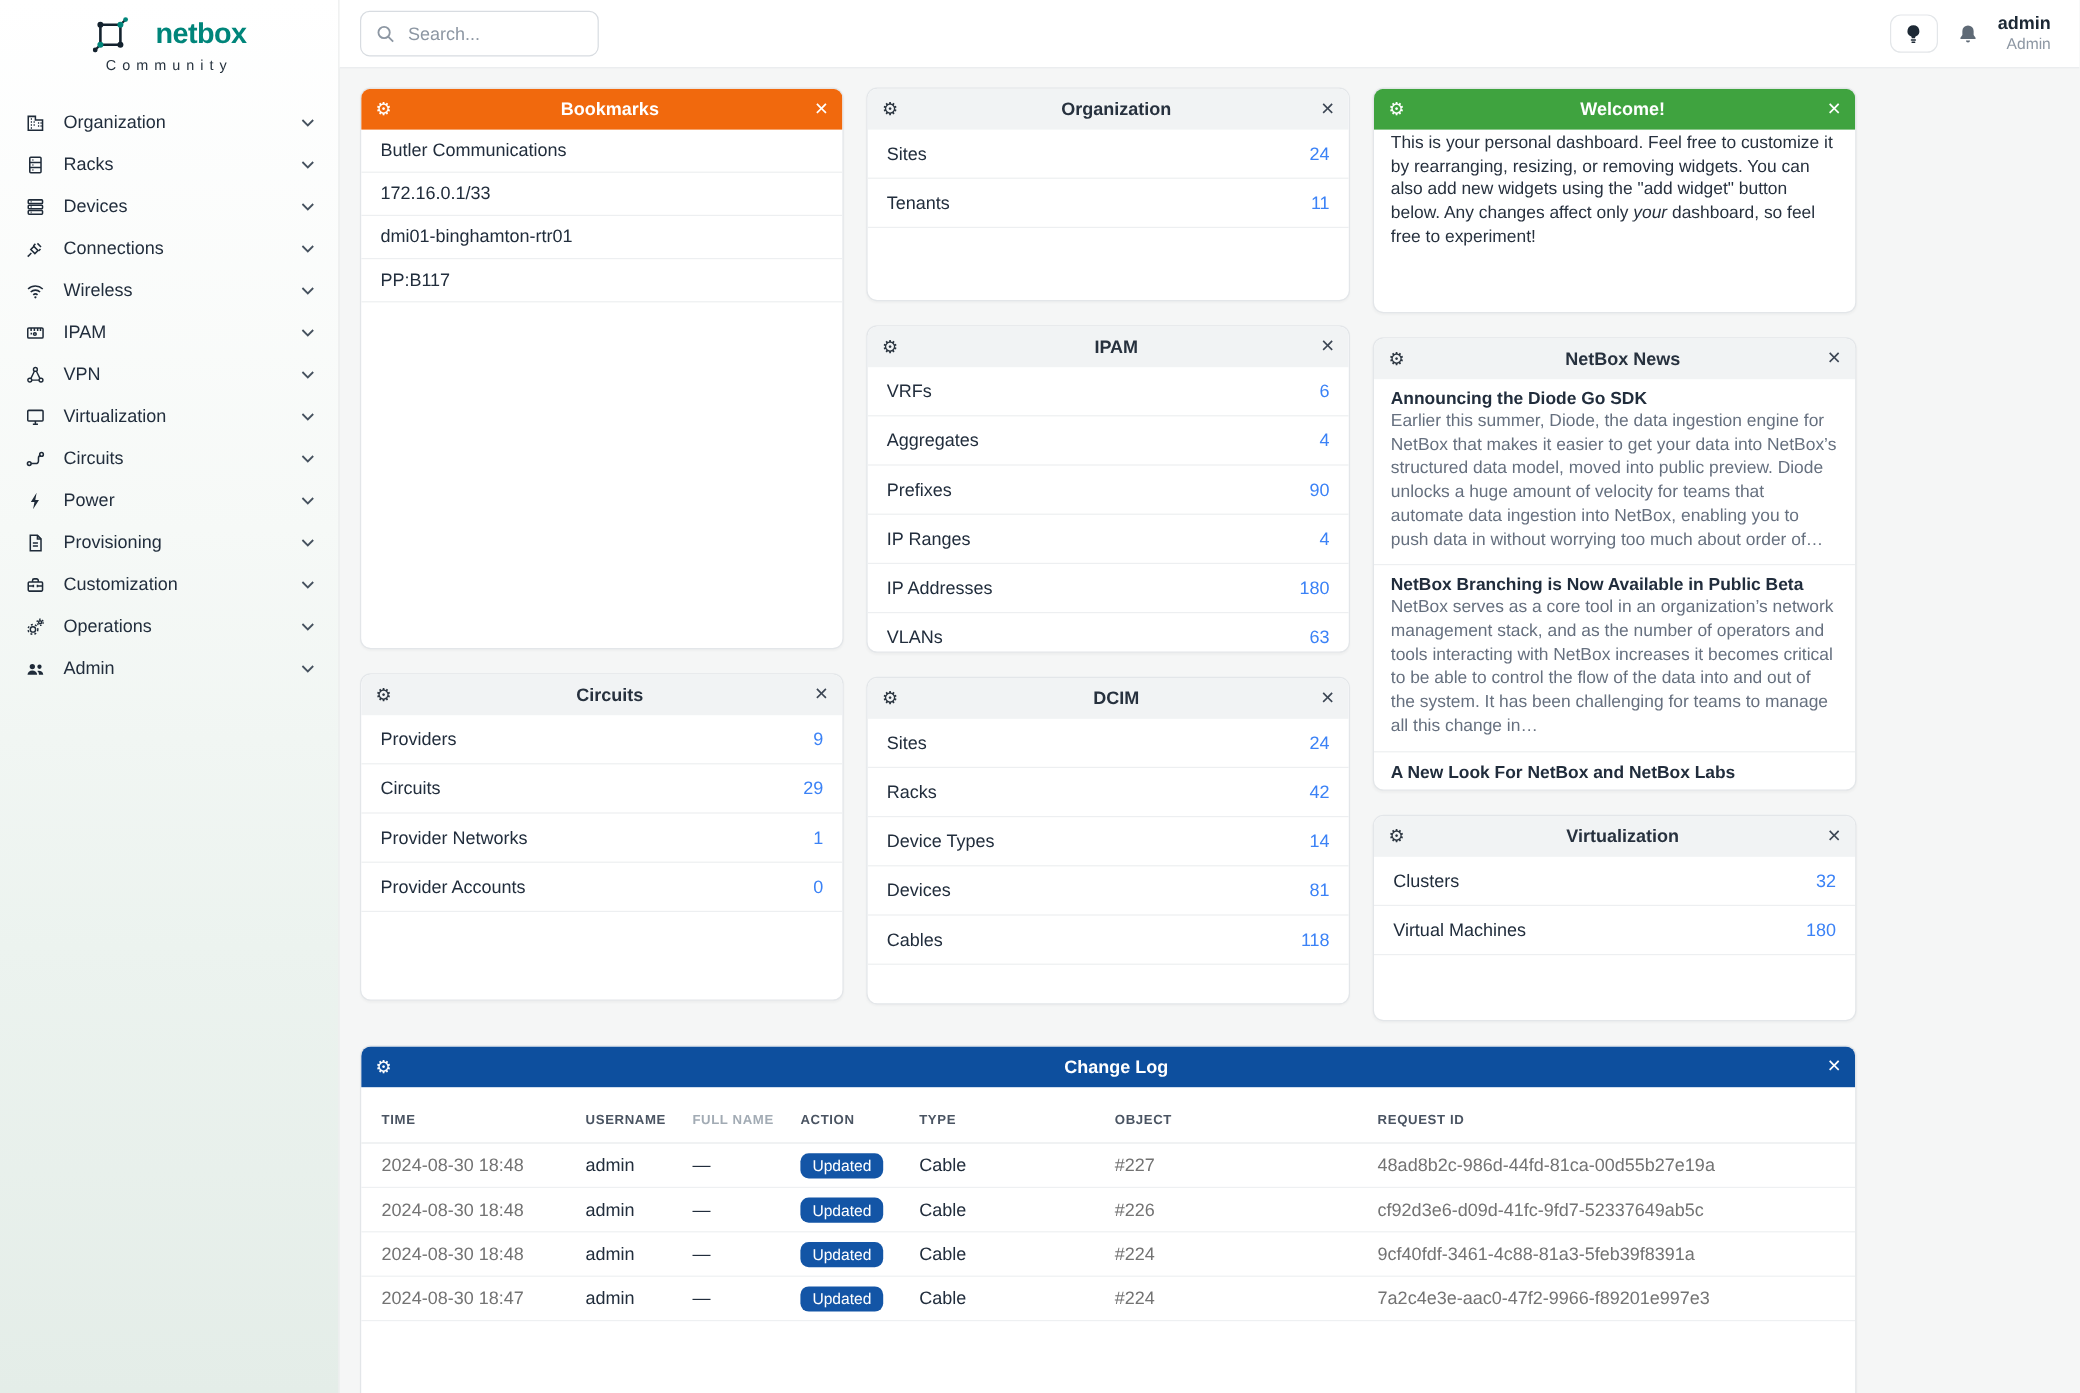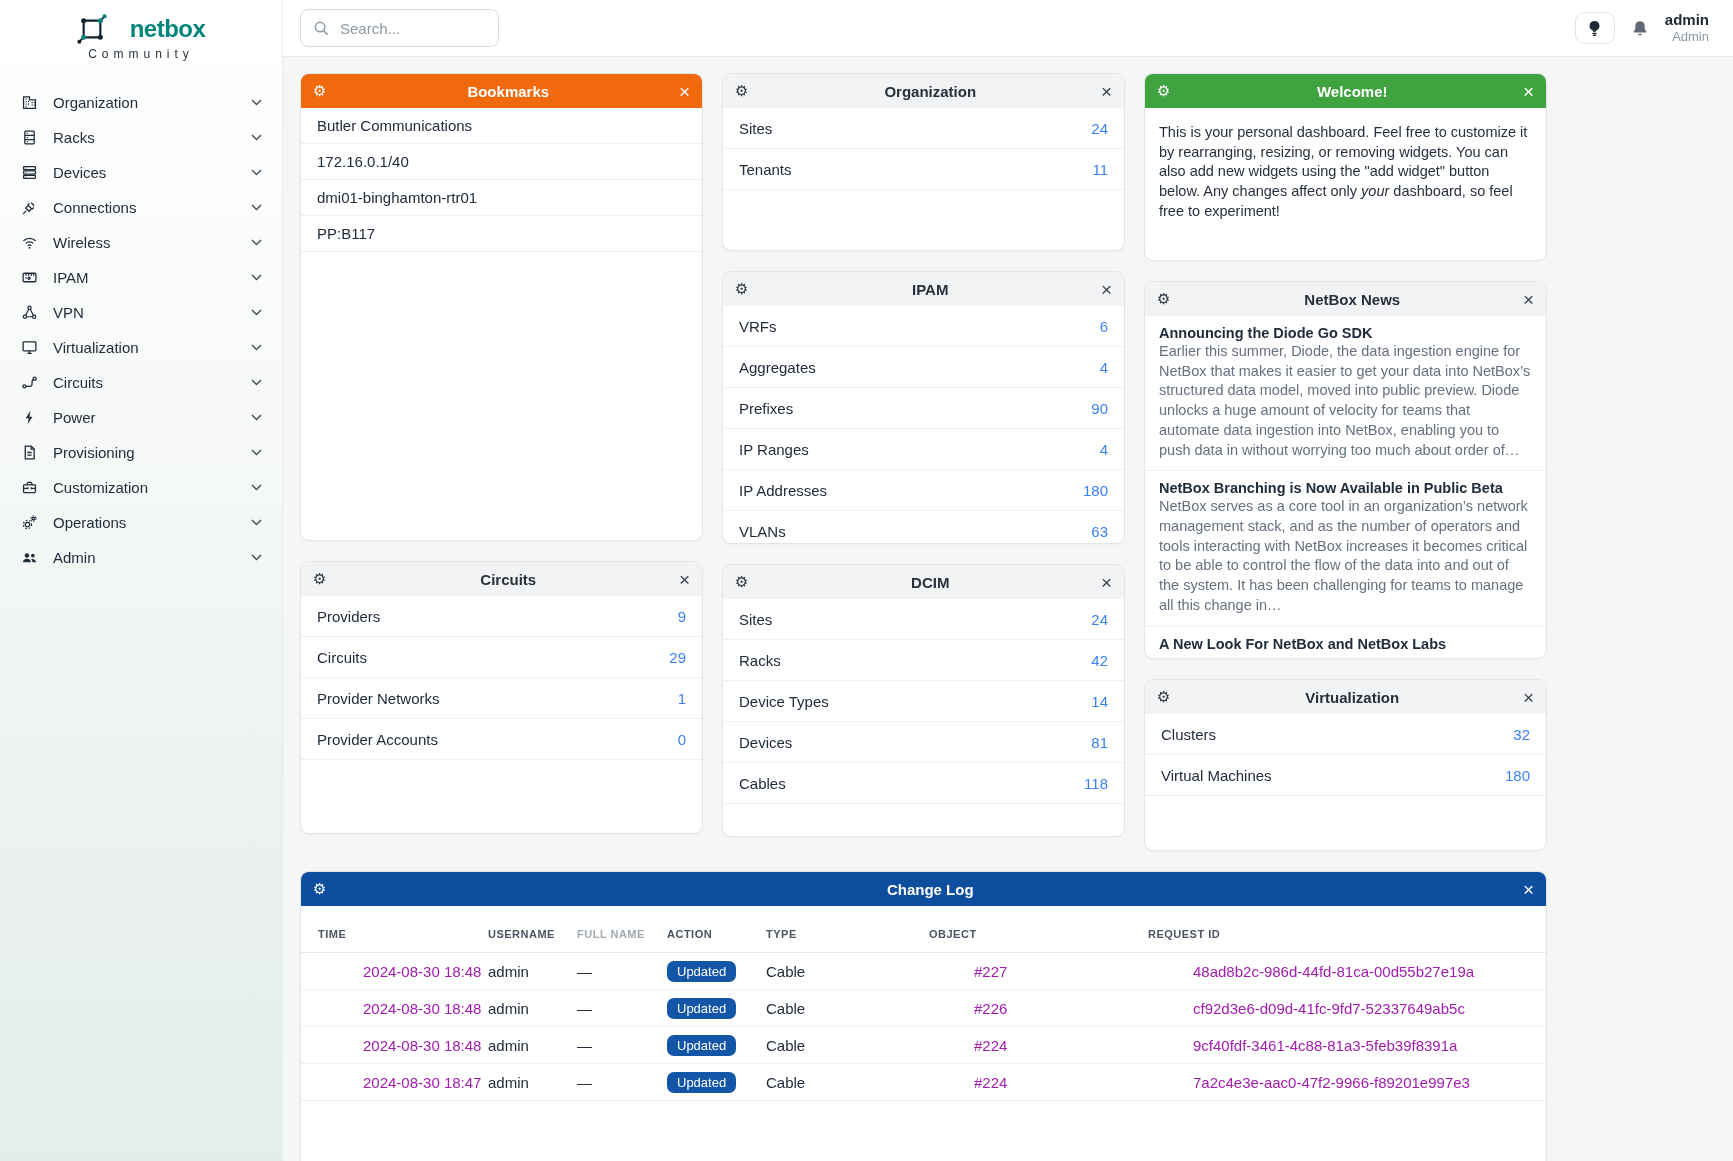--- a/index.html
+++ b/index.html
@@ -49,35 +49,35 @@
   .card-header.blue   { background:#0d4f9e; }
   .card-header.orange .card-title, .card-header.green .card-title, .card-header.blue .card-title,
   .card-header.orange .gear, .card-header.green .gear, .card-header.blue .gear,
   .card-header.orange .close-x, .card-header.green .close-x, .card-header.blue .close-x { color:#fff; }
 
   .stat-row { height:41px; flex:none; display:flex; align-items:center; justify-content:space-between; padding:0 16px; border-bottom:1px solid #edeff1; font-size:15px; }
   .stat-label { color:#212d3c; cursor:pointer; }
   .stat-value { color:#3b82f6; }
   .bm-row { height:36px; flex:none; display:flex; align-items:center; padding:16px 16px; border-bottom:1px solid #edeff1; font-size:15px; color:#212d3c; cursor:pointer; }
 
-  .welcome-body { padding:15px 14px; font-size:14.5px; line-height:1.36; color:#27313e; }
+  .welcome-body { padding:2px 14px; font-size:14.5px; line-height:1.36; color:#27313e; }
 
   .news-item { padding:9px 14px 10px 14px; border-bottom:1px solid #edeff1; }
   .news-item:last-child { border-bottom:none; }
   .news-headline { font-size:14.5px; font-weight:700; color:#212d3c; margin-bottom:1px; cursor:pointer; }
   .news-body { font-size:14.5px; line-height:1.36; color:#66707f; }
 
   
   .changelog { width:1247px; margin-top:20px; height:400px; }
   .cl-grid { display:grid; grid-template-columns:170px 89px 90px 99px 163px 219px 1fr; align-items:center; padding-left:17px; }
   .cl-head { height:37px; border-bottom:1px solid #e7e9eb;margin-top:10px; }
   .cl-head > div { font-size:11px; font-weight:700; letter-spacing:0.5px; color:#4a5462; }
   .cl-head > .muted { color:#a2abb4; }
   .cl-row { height:37px; border-bottom:1px solid #eef0f2; font-size:15px; }
-  .link { color:#a21caf; text-decoration:none; cursor:pointer;margin-left:45px; }
+  .link { color:#737373; text-decoration:none; cursor:pointer; }
   .cl-plain { color:#212d3c; }
   .badge { display:inline-block; background:#1355a6; color:#fff; font-size:13px; font-weight:500; padding:4px 10px; border-radius:7px; line-height:1; }
 
   svg.ic { display:block; }
 </style>
 </head>
 <body>
 
 <div class="app">
 
@@ -366,21 +366,21 @@
 
         <div class="col">
 
           <div class="card" style="height:468px">
             <div class="card-header orange">
               <span class="gear">⚙</span>
               <span class="card-title">Bookmarks</span>
               <span class="close-x">×</span>
             </div>
             <div class="bm-row">Butler Communications</div>
-            <div class="bm-row">172.16.0.1/40</div>
+            <div class="bm-row">172.16.0.1/33</div>
             <div class="bm-row">dmi01-binghamton-rtr01</div>
             <div class="bm-row">PP:B117</div>
           </div>
 
           <div class="card" style="height:273px">
             <div class="card-header">
               <span class="gear">⚙</span>
               <span class="card-title">Circuits</span>
               <span class="close-x">×</span>
             </div>

